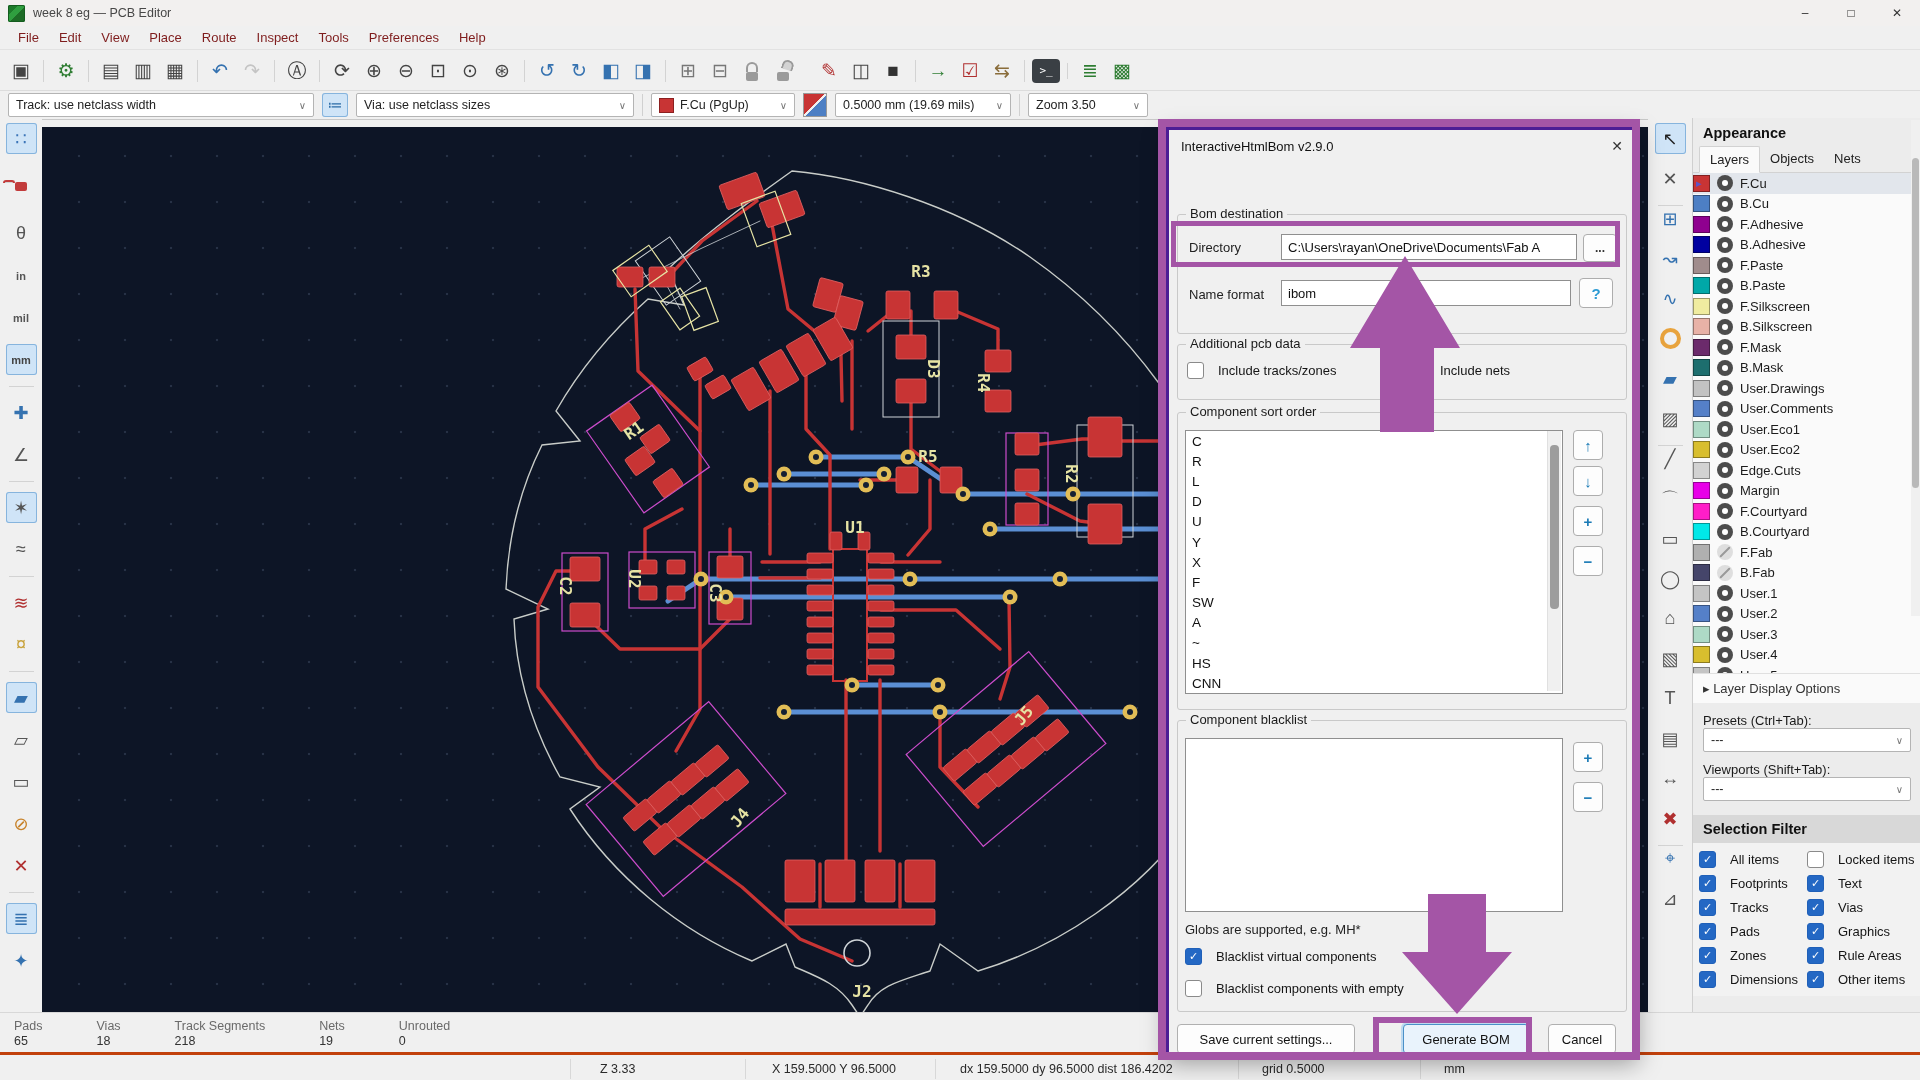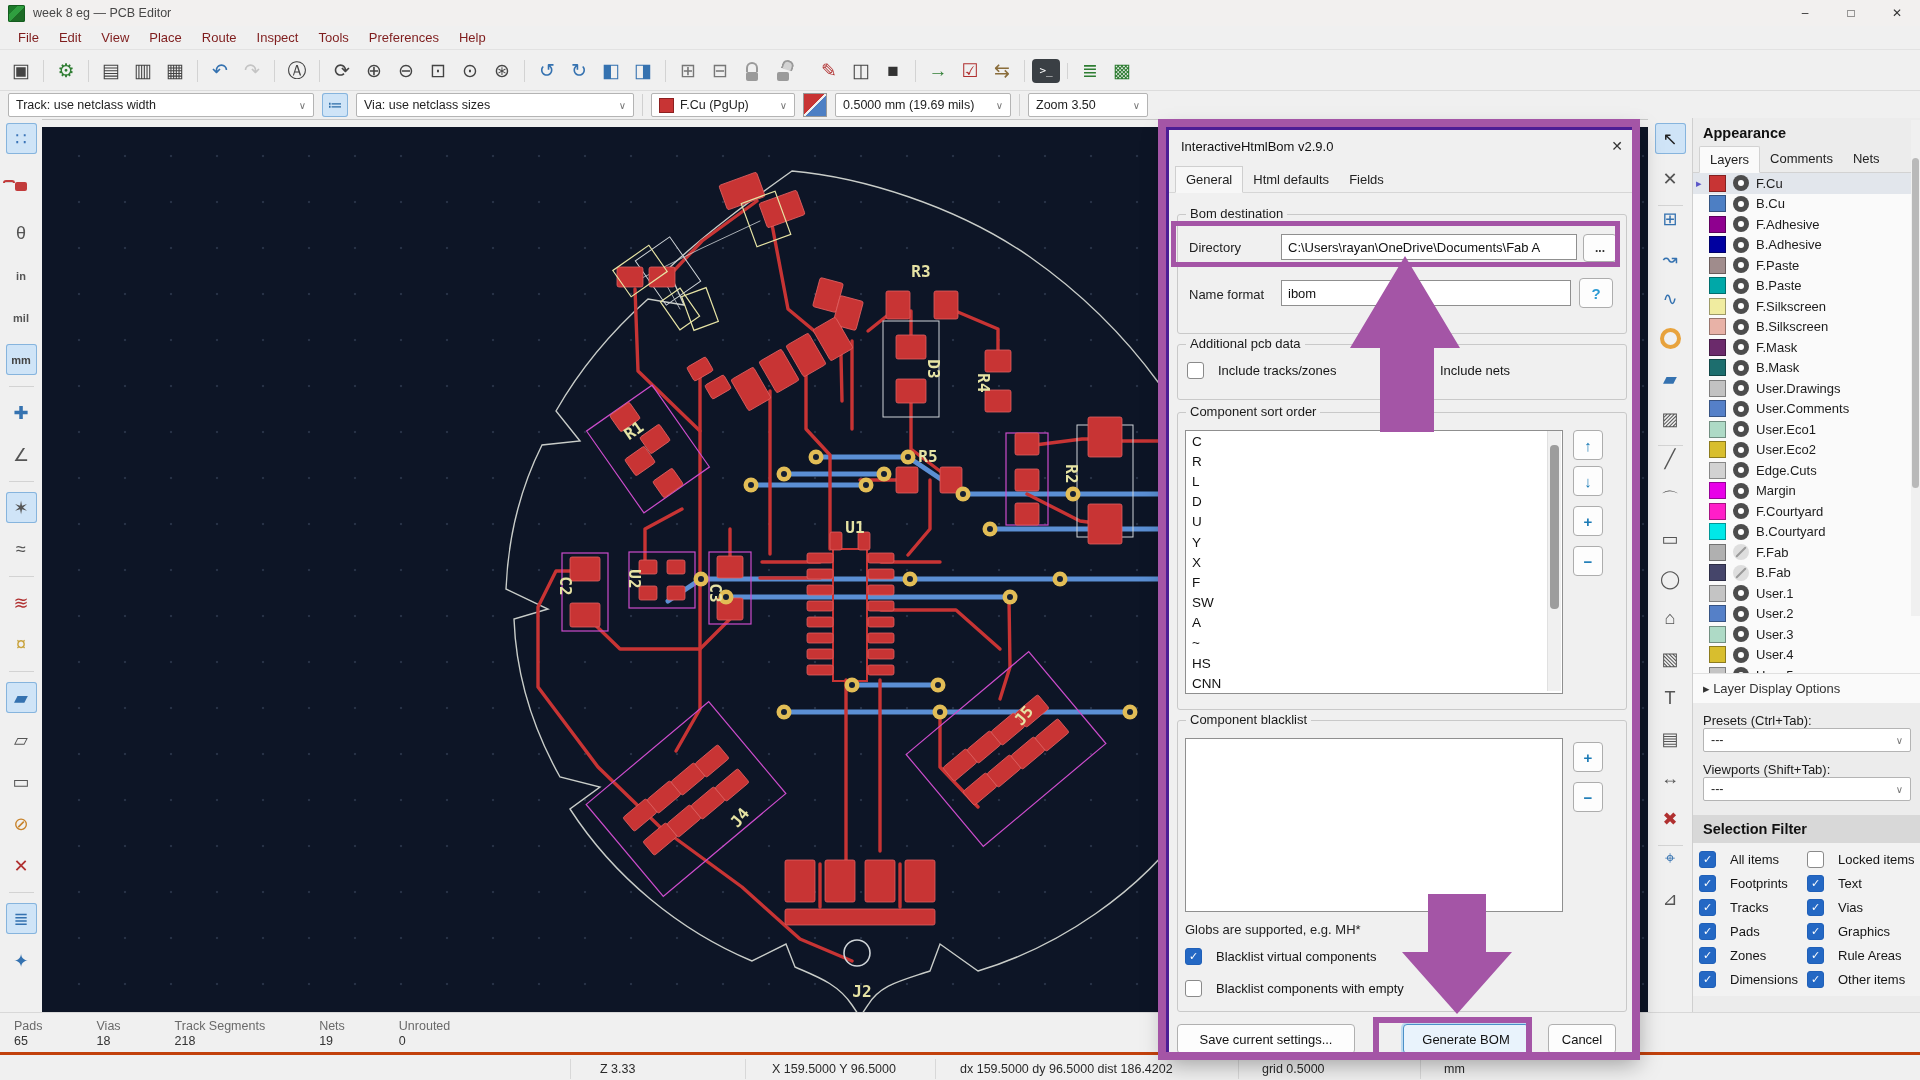--- a/index.html
+++ b/index.html
@@ -58,21 +58,21 @@
     background-image:radial-gradient(circle,rgba(130,150,180,.22) 1px,transparent 1.6px);
     background-size:46px 46px;background-position:14px 6px;margin-top:9px;}
   #pcb-svg{position:absolute;left:0;top:0;}
   
   #appearance{left:1692px;top:118px;width:228px;height:894px;background:#ececec;border-left:1px solid #cfcfcf;}
   #appearance h3{margin:0;padding:7px 10px 5px 10px;font-size:14.5px;font-weight:bold;color:#111;}
   #app-tabs{display:flex;padding-left:6px;border-bottom:1px solid #d2d2d2;}
   .app-tab{padding:5px 10px;font-size:13px;color:#222;}
   .app-tab[data-active="true"]{background:#fafafa;border:1px solid #d2d2d2;border-bottom:1px solid #fafafa;margin-bottom:-1px;border-radius:2px 2px 0 0;}
   #layer-list{background:#fafafa;height:500px;overflow:hidden;position:relative;}
-  .layer-row{display:flex;align-items:center;height:20.5px;padding-left:16px;gap:7px;position:relative;}
+  .layer-row{display:flex;align-items:center;height:20.5px;gap:7px;position:relative;}
   .layer-row[data-sel="true"]{background:#e2e6ec;}
   .layer-row[data-sel="true"]::before{content:"▸";position:absolute;left:3px;color:#5a55c8;font-size:11px;}
   .swatch{width:15px;height:15px;border:1px solid rgba(0,0,0,.35);flex:0 0 auto;}
   .eye{width:16px;height:16px;border-radius:50%;background:#4c4c4c;position:relative;flex:0 0 auto;}
   .eye::after{content:"";position:absolute;left:5px;top:5px;width:6px;height:6px;background:#fff;border-radius:50%;}
   .layer-row[data-vis="false"] .eye{background:#dedede;}
   .layer-row[data-vis="false"] .eye::after{background:#9a9a9a;width:2px;height:14px;left:7px;top:1px;border-radius:1px;transform:rotate(45deg);}
   .layer-label{font-size:13px;color:#1c1c1c;}
   #layer-scroll{position:absolute;right:1px;top:2px;width:9px;height:496px;background:#f0f0f0;}
   #layer-scroll .thumb{position:absolute;left:1px;width:7px;top:38px;height:330px;background:#b9b9b9;border-radius:4px;}
@@ -449,21 +449,21 @@
     <div class="vicon" style="color: rgb(85, 85, 85);">↔</div>
     <div class="vicon" data-sep="true" style="color: rgb(176, 48, 48);">✖</div>
     <div class="vicon" style="color: rgb(53, 114, 176);">⌖</div>
     <div class="vicon" style="color: rgb(85, 85, 85);">⊿</div>
   </div>
 
 <div id="appearance" class="abs">
   <h3>Appearance</h3>
   <div id="app-tabs">
     <div class="app-tab" data-active="true">Layers</div>
-    <div class="app-tab">Comments</div>
+    <div class="app-tab">Objects</div>
     <div class="app-tab">Nets</div>
   </div>
   <div id="layer-list">
 
       <div class="layer-row" data-sel="true" data-vis="true">
         <span class="swatch" style="background: rgb(200, 52, 52);"></span>
         <span class="eye"></span>
         <span class="layer-label">F.Cu</span>
       </div>
 
@@ -730,25 +730,20 @@
   <div class="s2sep" style="left:1238px"></div>
   <span style="left:1262px">grid 0.5000</span>
   <div class="s2sep" style="left:1420px"></div>
   <span style="left:1444px">mm</span>
 </div>
 
 <div id="dialog" class="abs">
   <div id="dlg-title">
     <span>InteractiveHtmlBom v2.9.0</span>
     <span id="dlg-close">✕</span>
-  </div>
-  <div id="dlg-tabs">
-    <div class="dlg-tab" data-active="true">General</div>
-    <div class="dlg-tab">Html defaults</div>
-    <div class="dlg-tab">Fields</div>
   </div>
 
   <div class="grp" style="left:8px;top:84px;width:448px;height:118px">
     <span class="legend" style="left:8px;top:-9px">Bom destination</span>
   </div>
   <span class="hint-text" style="left:20px;top:110px">Directory</span>
   <div class="tfield" style="left:112px;top:104px;width:296px;height:26px;box-sizing:border-box">
     <span>C:\Users\rayan\OneDrive\Documents\Fab A</span>
   </div>
   <div class="sqbtn" style="left:414px;top:104px;width:32px;height:26px;font-size:12px;color:#333">...</div>

